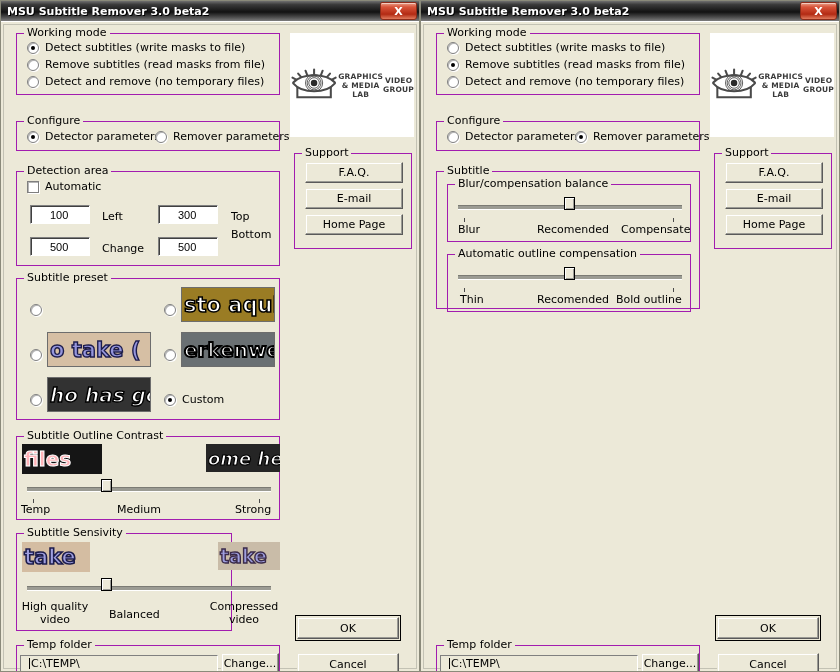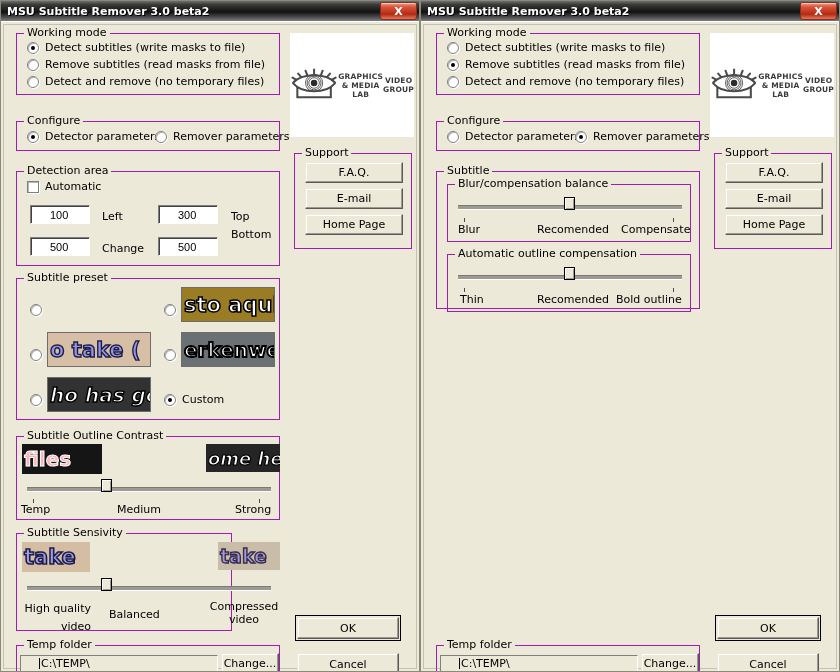--- a/index.html
+++ b/index.html
@@ -105,21 +105,21 @@
   .flat-input{
     box-sizing:border-box;
     position:absolute;
     background:#ece9d8;
     border-top:1px solid #808080;
     border-left:1px solid #808080;
     border-right:1px solid #fff;
     border-bottom:1px solid #fff;
     font-size:11px;
     display:flex;align-items:center;
-    padding-left:18px;
+    padding-left:8px;
   }
   .caret{display:inline-block;width:1px;height:11px;background:#000;margin-right:1px;}
 
   
   .btn{
     position:absolute;box-sizing:border-box;
     background:#ece9d8;
     border:1px solid #ece9d8;
     border-right-color:#5a5a5a;border-bottom-color:#5a5a5a;
     box-shadow:inset -1px -1px 0 #9a9a94, inset 1px 1px 0 #ffffff;
@@ -290,21 +290,21 @@
             <span style="font-size:21px;font-weight:bold;color:#9f9fdf;-webkit-text-stroke:1.6px #1b1b4b;padding-left:2px;">take</span>
           </div>
           <div class="thumb" style="left:201px;top:8px;width:62px;height:28px;background:#c9bca8;border:none;">
             <span style="font-size:19px;font-weight:bold;color:#9f9fdf;-webkit-text-stroke:1.4px #3a2a4a;padding-left:2px;filter:blur(.4px);">take</span>
           </div>
 
           <div class="slider" style="left:10px;top:44px;width:244px;height:20px;">
             <div class="track"></div>
             <div class="thumb" style="left:74px;"></div>
           </div>
-          <div class="slabel" style="left:2px;top:66px;width:72px;line-height:18px;text-align:right;white-space:normal;">High quality video</div>
+          <div class="slabel" style="left:2px;top:66px;width:72px;line-height:13px;text-align:center;white-space:normal;">High quality video</div>
           <div class="slabel" style="left:92px;top:74px;">Balanced</div>
           <div class="slabel" style="left:190px;top:66px;width:74px;line-height:13px;text-align:center;white-space:normal;">Compressed video</div>
         </div>
 
         <div class="group" style="left:12px;top:620px;width:264px;height:38px;">
           <div class="legend">Temp folder</div>
           <div class="flat-input" style="left:3px;top:9px;width:198px;height:17px;">
             <span class="caret"></span>
             <span>C:\TEMP\</span>
           </div>

